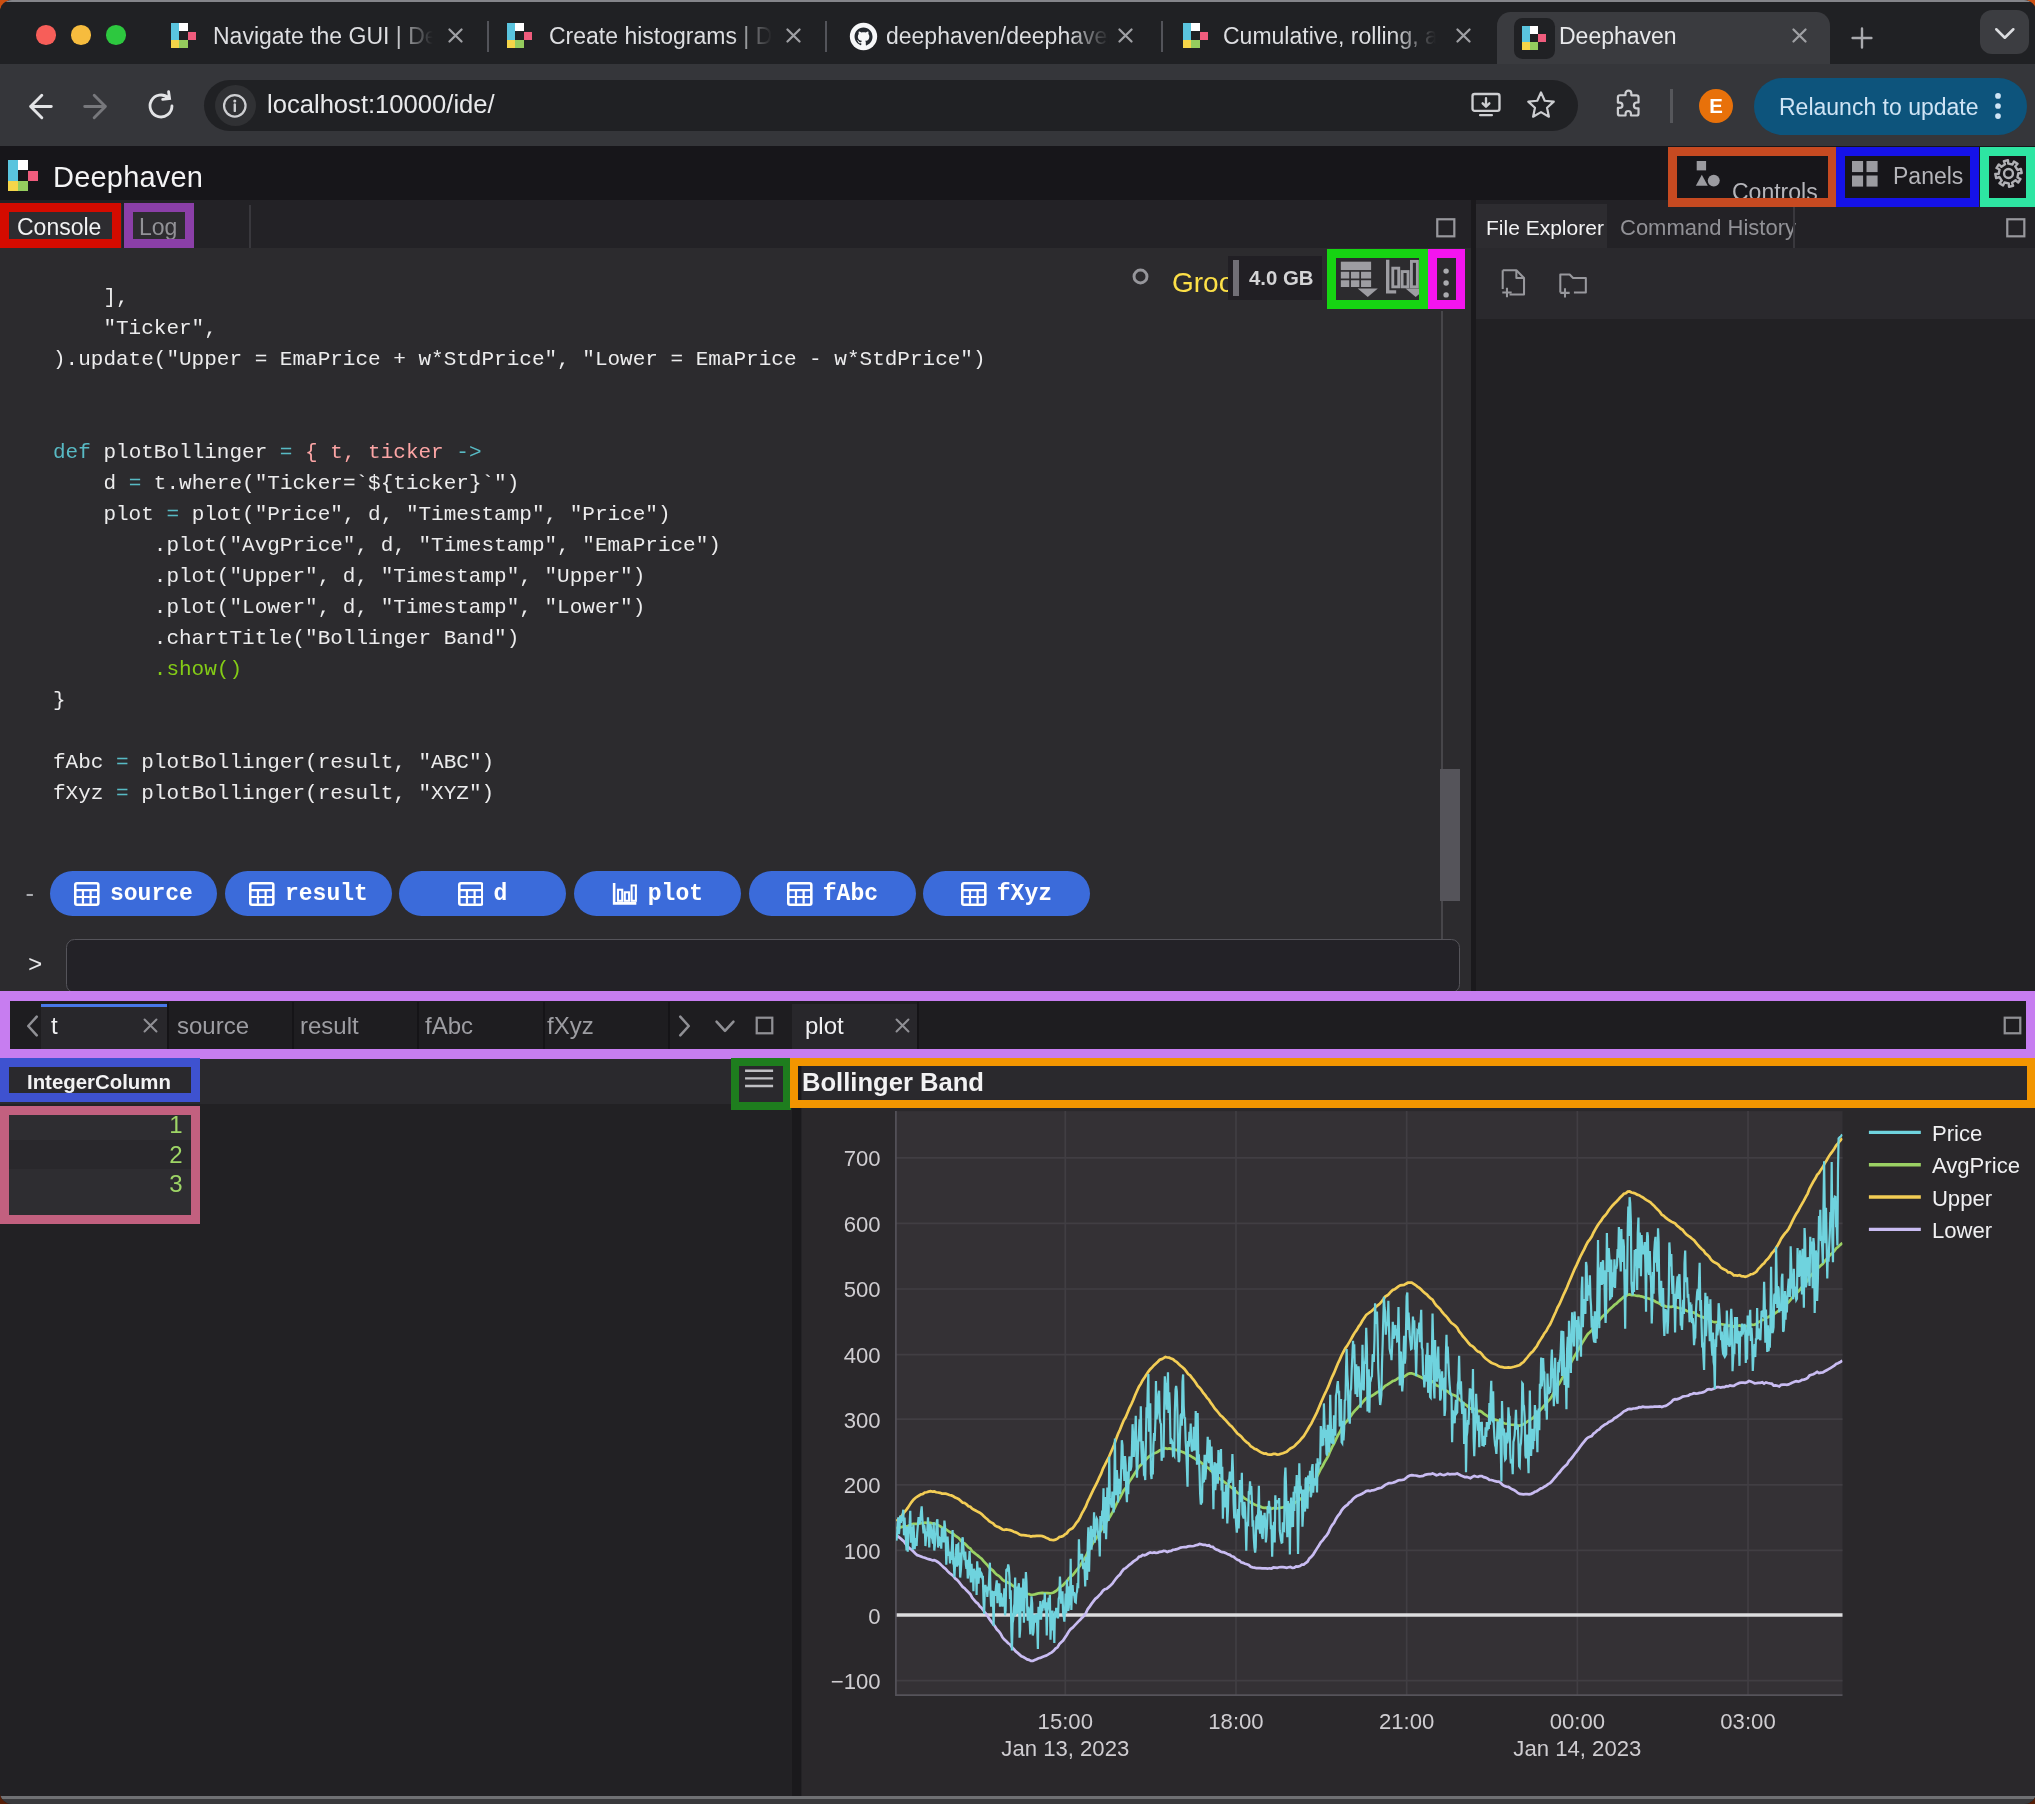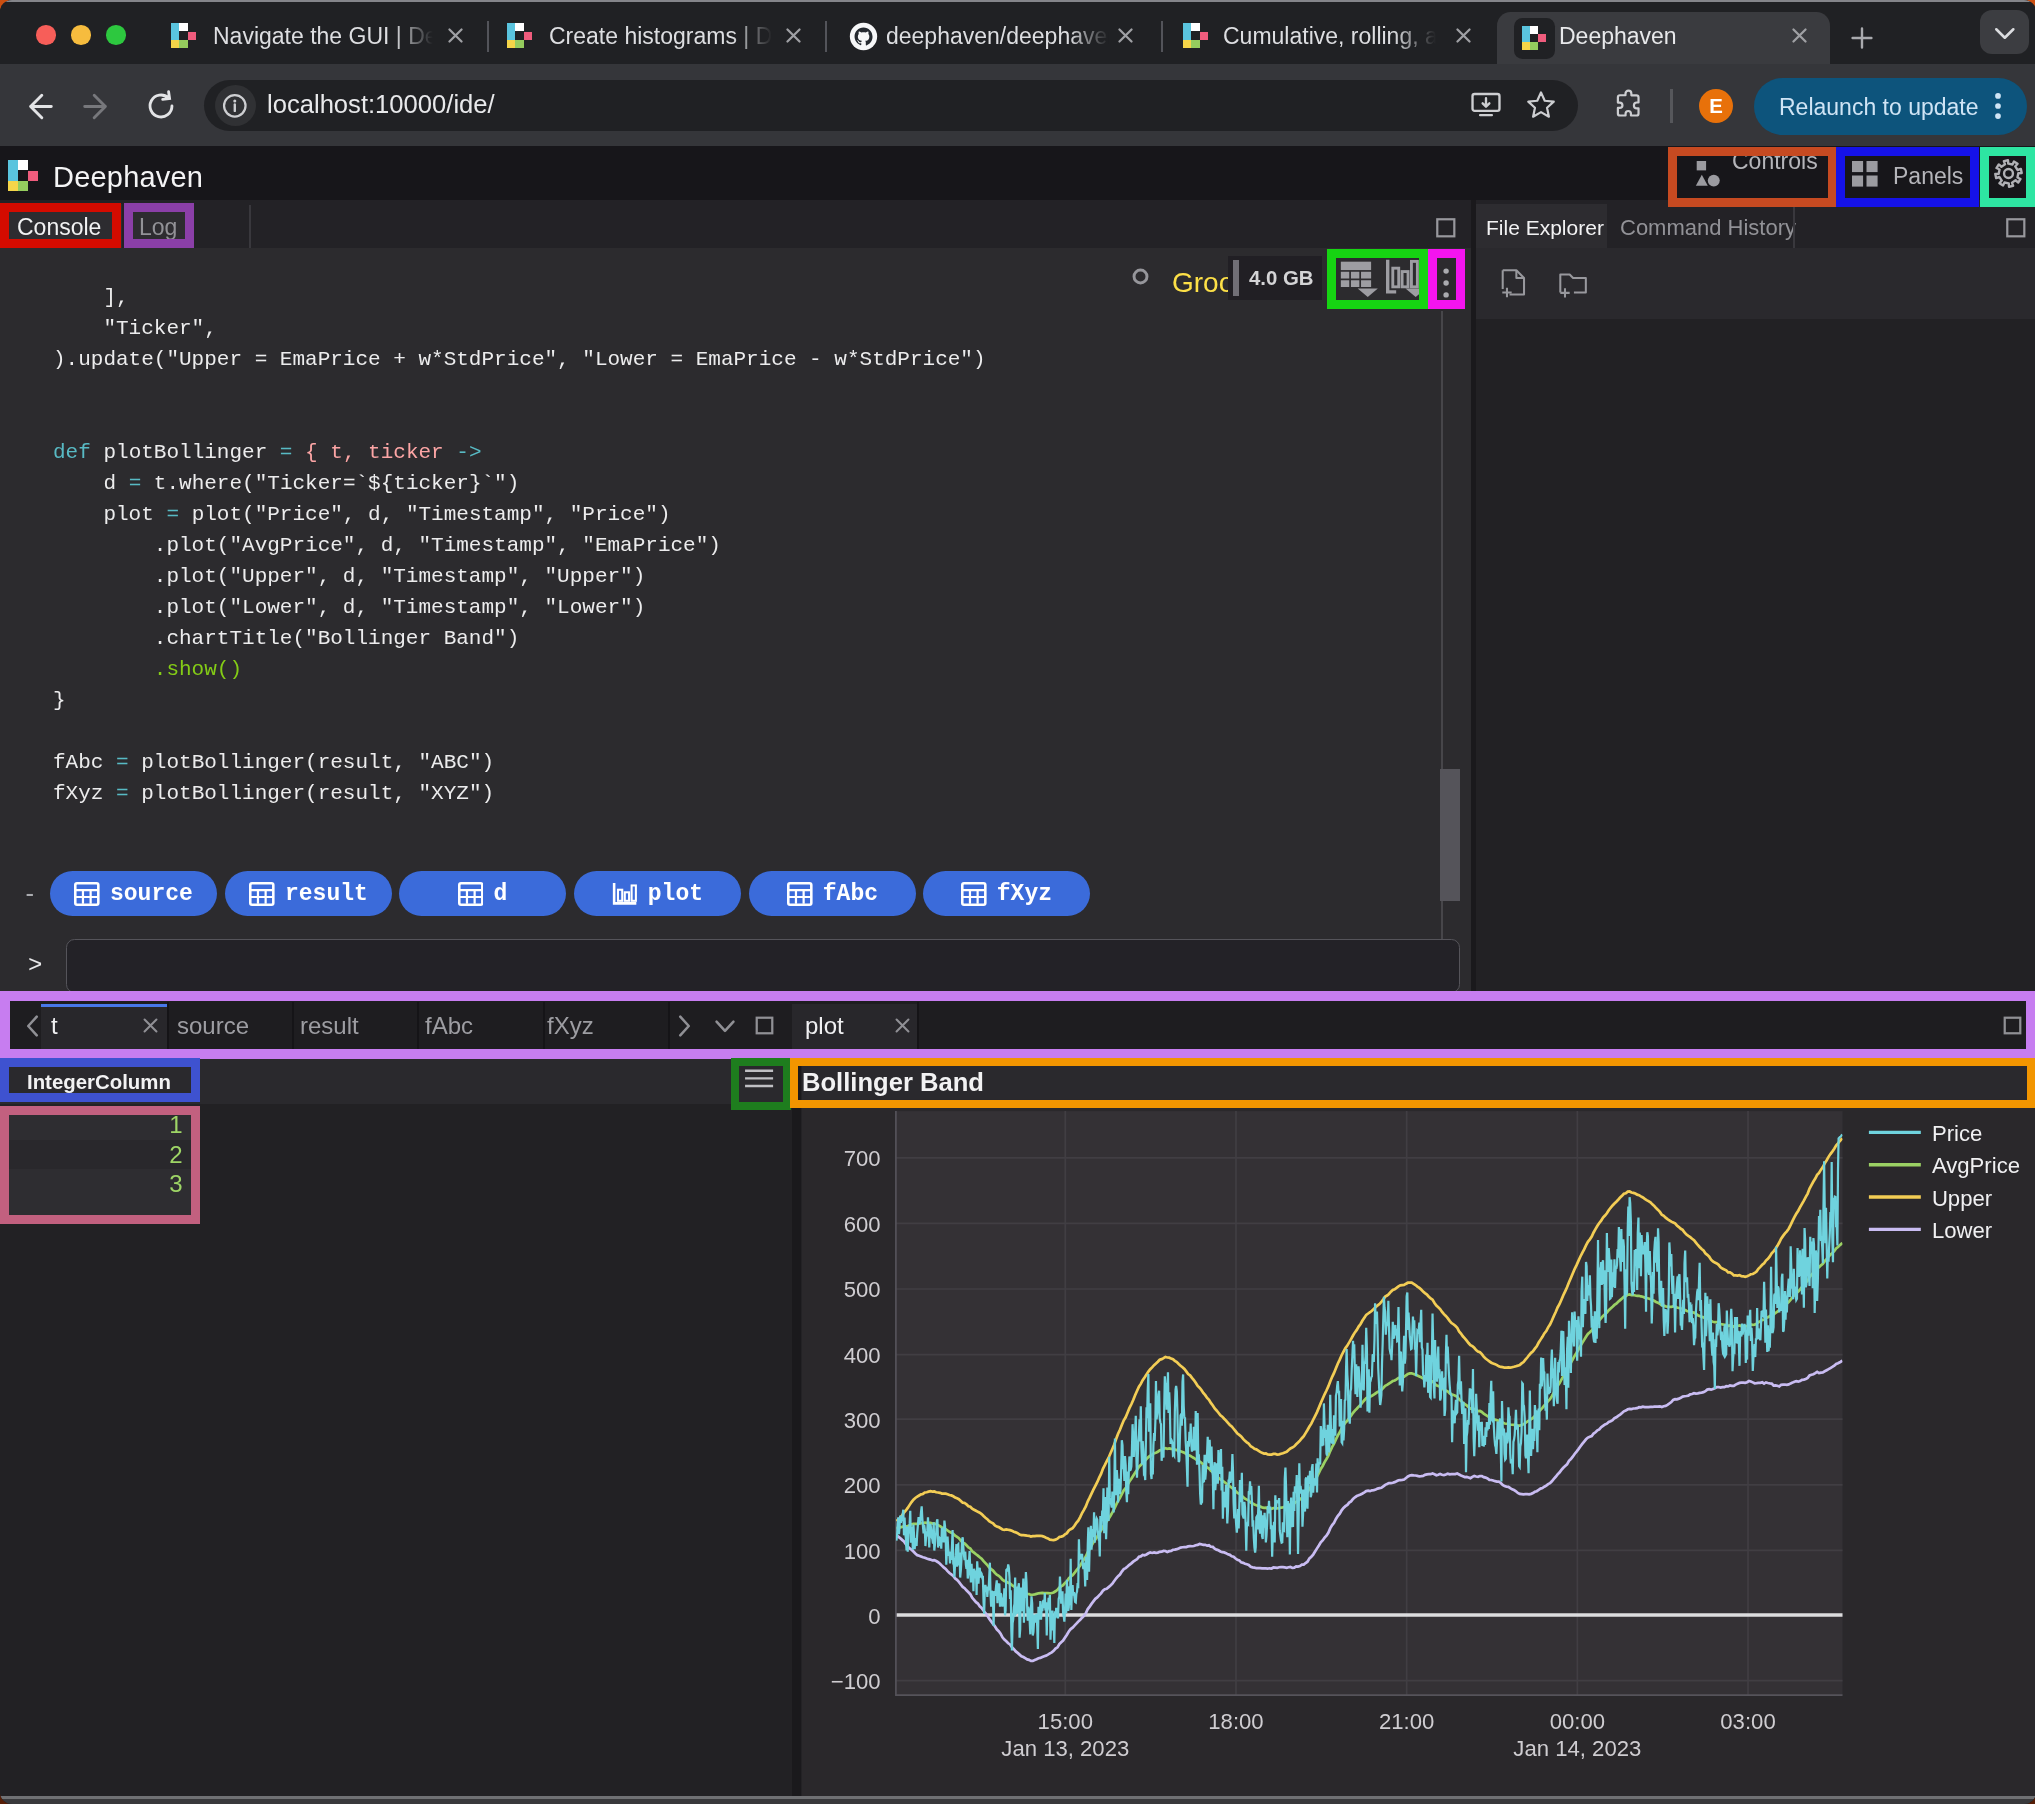--- a/index.html
+++ b/index.html
@@ -125,21 +125,21 @@
 <div class="abs" style="left:20.5px;top:11.2px;width:10.2px;height:10.2px;background:#ef5c7d;"></div>
 <div class="abs" style="left:0;top:20.5px;width:10.2px;height:10.2px;background:#f5d549;"></div>
 <div class="abs" style="left:10.2px;top:20.5px;width:10.2px;height:10.2px;background:#95cc5e;"></div>
 </div>
     <div class="abs" style="left:53px;top:161px;color:#f4f4f5;font-size:29px;font-weight:500;letter-spacing:0.2px;">Deephaven</div>
 <svg class="abs" style="left:1695px;top:161px" width="25.6" height="25.6" viewBox="0 0 30 30">
       <rect x="2" y="0" width="11" height="11" fill="#9b9ba0"></rect>
       <path d="M1 29 L8 16 L15 29 z" fill="#9b9ba0"></path>
       <circle cx="22" cy="23" r="7" fill="#9b9ba0"></circle>
     </svg>
-<div class="abs" style="left:1732px;top:148px;color:#b5b5ba;font-size:23px;">Controls</div>
+<div class="abs" style="left:1732px;top:179px;color:#b5b5ba;font-size:23px;">Controls</div>
 <svg class="abs" style="left:1852px;top:161px" width="25.6" height="25.6" viewBox="0 0 30 30">
       <rect x="0" y="0" width="13" height="13" fill="#9b9ba0"></rect>
       <rect x="17" y="0" width="13" height="13" fill="#9b9ba0"></rect>
       <rect x="0" y="17" width="13" height="13" fill="#9b9ba0"></rect>
       <rect x="17" y="17" width="13" height="13" fill="#9b9ba0"></rect>
     </svg>
 <div class="abs" style="left:1893px;top:163px;color:#b5b5ba;font-size:23px;">Panels</div>
 <svg class="abs" style="left:1994px;top:159px" width="29" height="29" viewBox="0 0 34 34">
 <path d="M11.6 2.5 L16.4 1.5 L16.7 5.5 L21.7 6.5 L23.4 2.9 L27.6 5.6 L24.9 8.7 L27.7 12.9 L31.5 11.6 L32.5 16.4 L28.5 16.7 L27.5 21.7 L31.1 23.4 L28.4 27.6 L25.3 24.9 L21.1 27.7 L22.4 31.5 L17.6 32.5 L17.3 28.5 L12.3 27.5 L10.6 31.1 L6.4 28.4 L9.1 25.3 L6.3 21.1 L2.5 22.4 L1.5 17.6 L5.5 17.3 L6.5 12.3 L2.9 10.6 L5.6 6.4 L8.7 9.1 L12.9 6.3 L11.6 2.5 L16.4 1.5 Z" fill="none" stroke="#b0b0b5" stroke-width="2.8" stroke-linejoin="round"></path>
 <circle cx="17" cy="17" r="5.2" fill="none" stroke="#b0b0b5" stroke-width="2.8"></circle>

